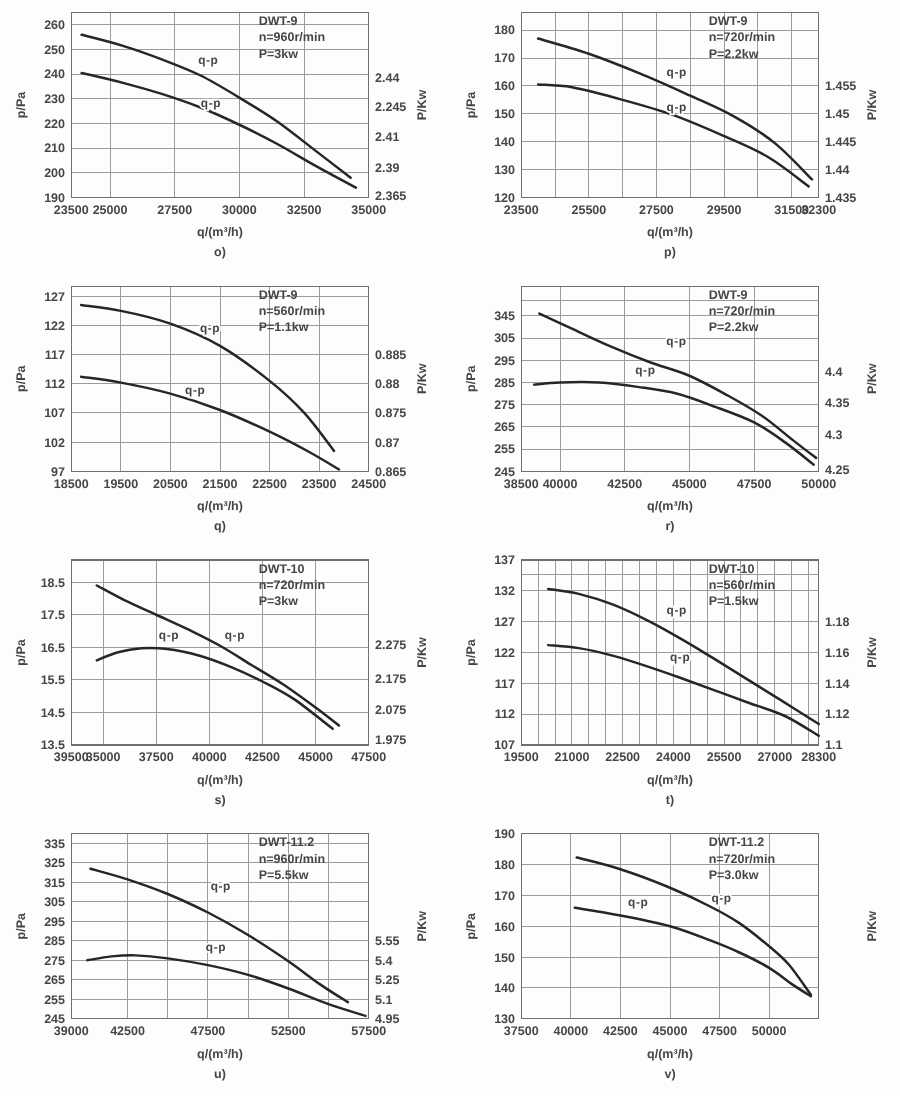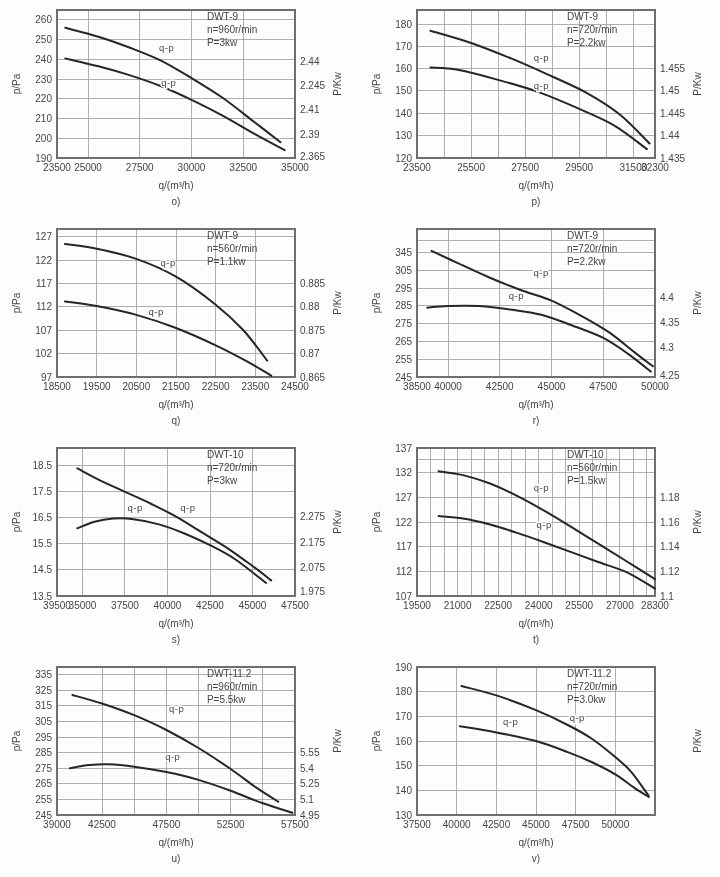--- a/index.html
+++ b/index.html
@@ -1,17 +1,17 @@
 <!DOCTYPE html>
 <html><head>
 <meta charset="utf-8">
 <style>
   html,body{margin:0;padding:0;background:#fdfdfb;}
   #page{width:720px;height:877px;background:#fdfdfb;overflow:hidden;}
-  #charts-grid{display:grid;grid-template-columns:360px 360px;grid-auto-rows:219px;width:720px;}
+  #charts-grid{display:grid;grid-template-columns:360px 360px;grid-auto-rows:219px;width:720px;font-weight:bold;}
   .cell{position:relative;}
   svg text{font-family:"Liberation Sans","DejaVu Sans",sans-serif;fill:#454545;}
   .tick{font-size:10px;}
   .title-line{font-size:10px;}
   .curve-label{font-size:9.5px;letter-spacing:.5px;paint-order:stroke;stroke:#fdfdfb;stroke-width:3px;}
 </style>
 </head>
 <body>
 
 <div id="page">

